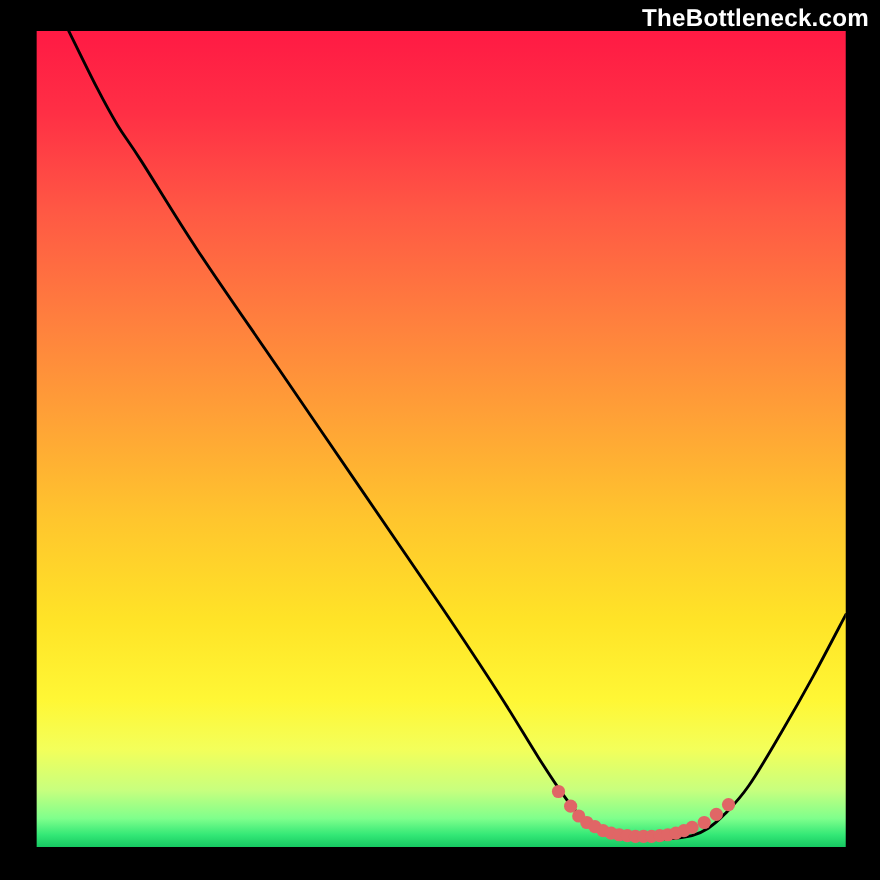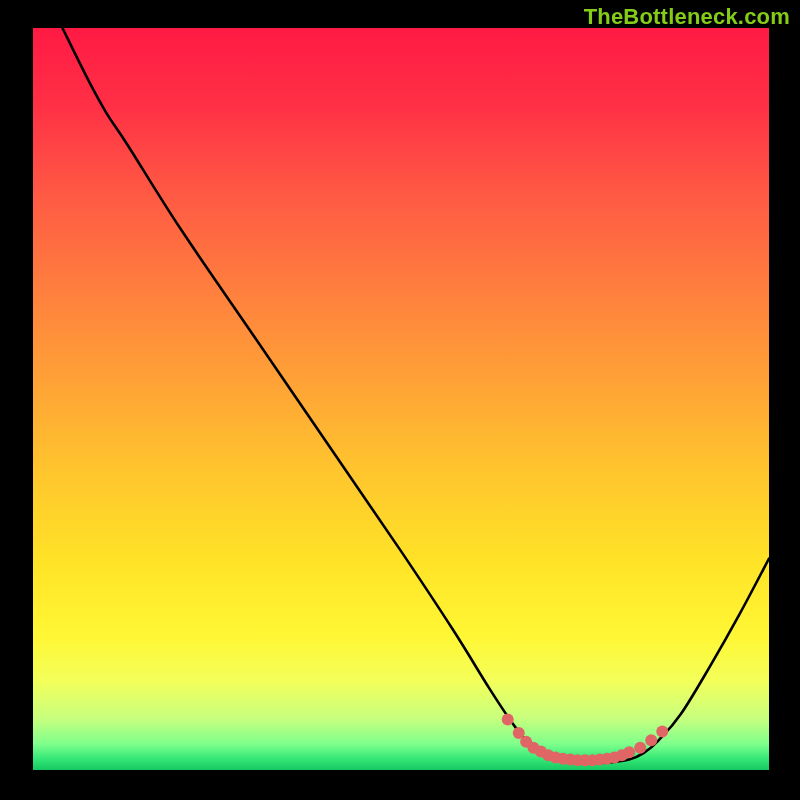--- a/index.html
+++ b/index.html
@@ -13,21 +13,21 @@
   }
   .frame {
     position: relative;
     width: 800px;
     height: 800px;
   }
   .watermark {
     position: absolute;
     top: 4px;
     right: 10px;
-    color: #84cc16;
+    color: #ffffff;
     font-size: 22px;
     font-weight: bold;
     letter-spacing: 0.2px;
     z-index: 10;
   }
   .plot-area {
     position: absolute;
     left: 33px;
     top: 28px;
     width: 736px;

